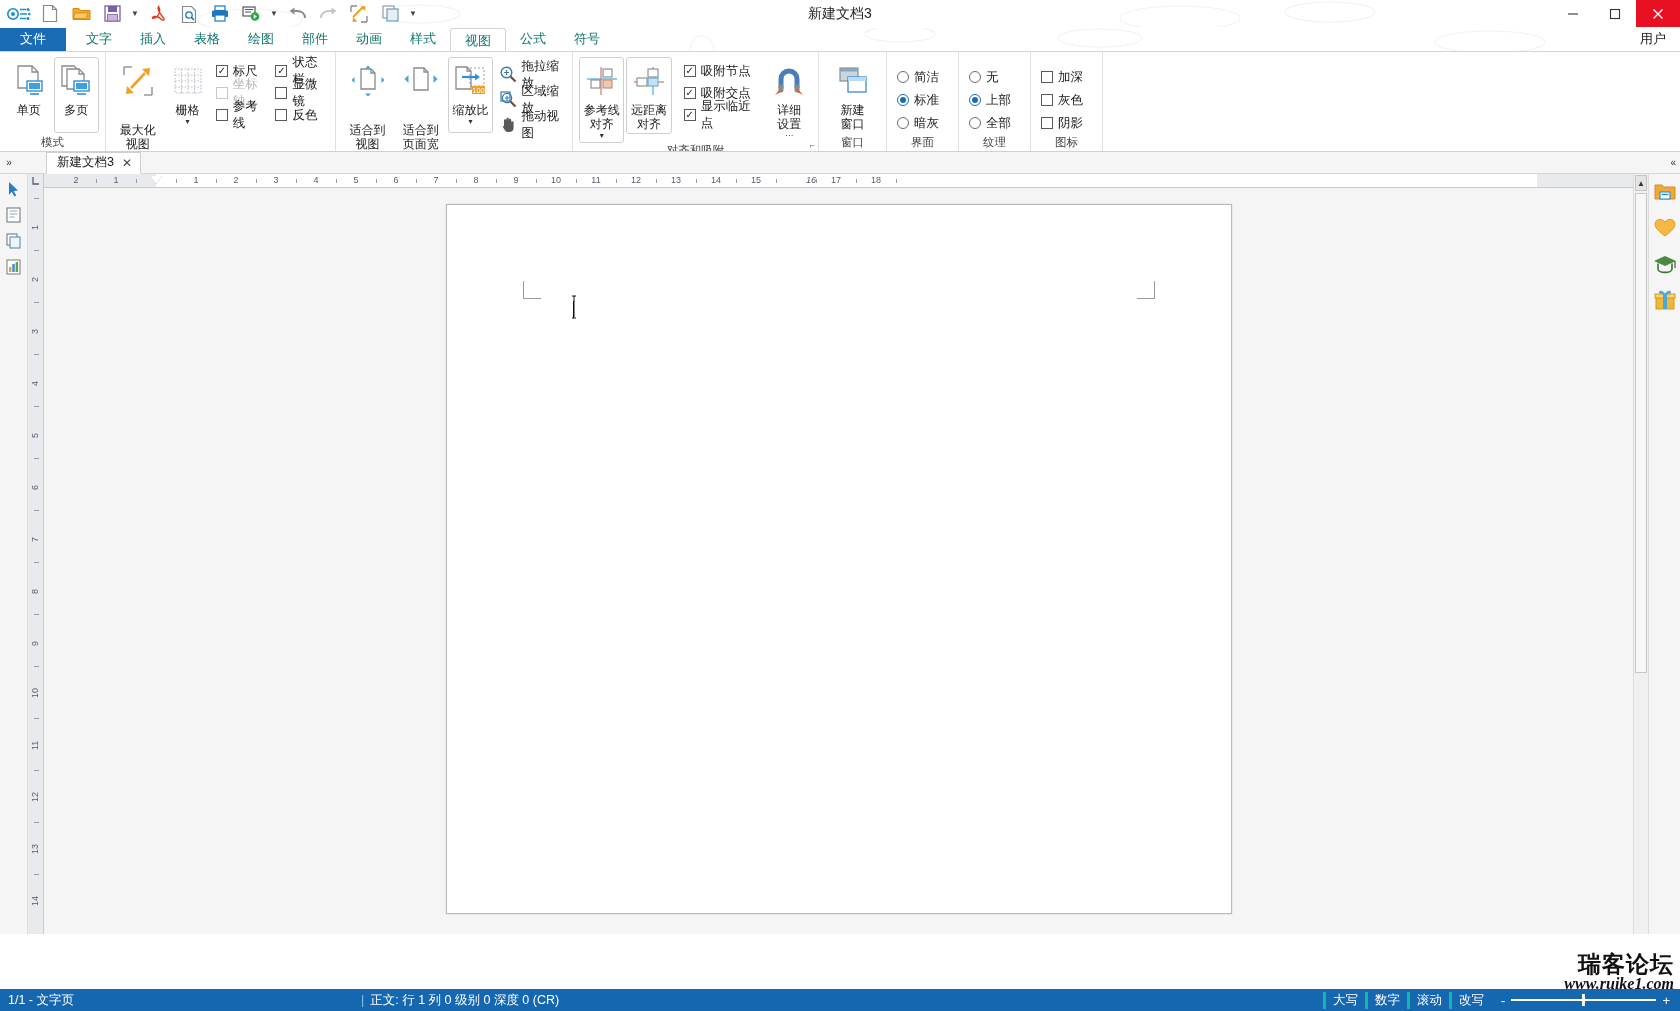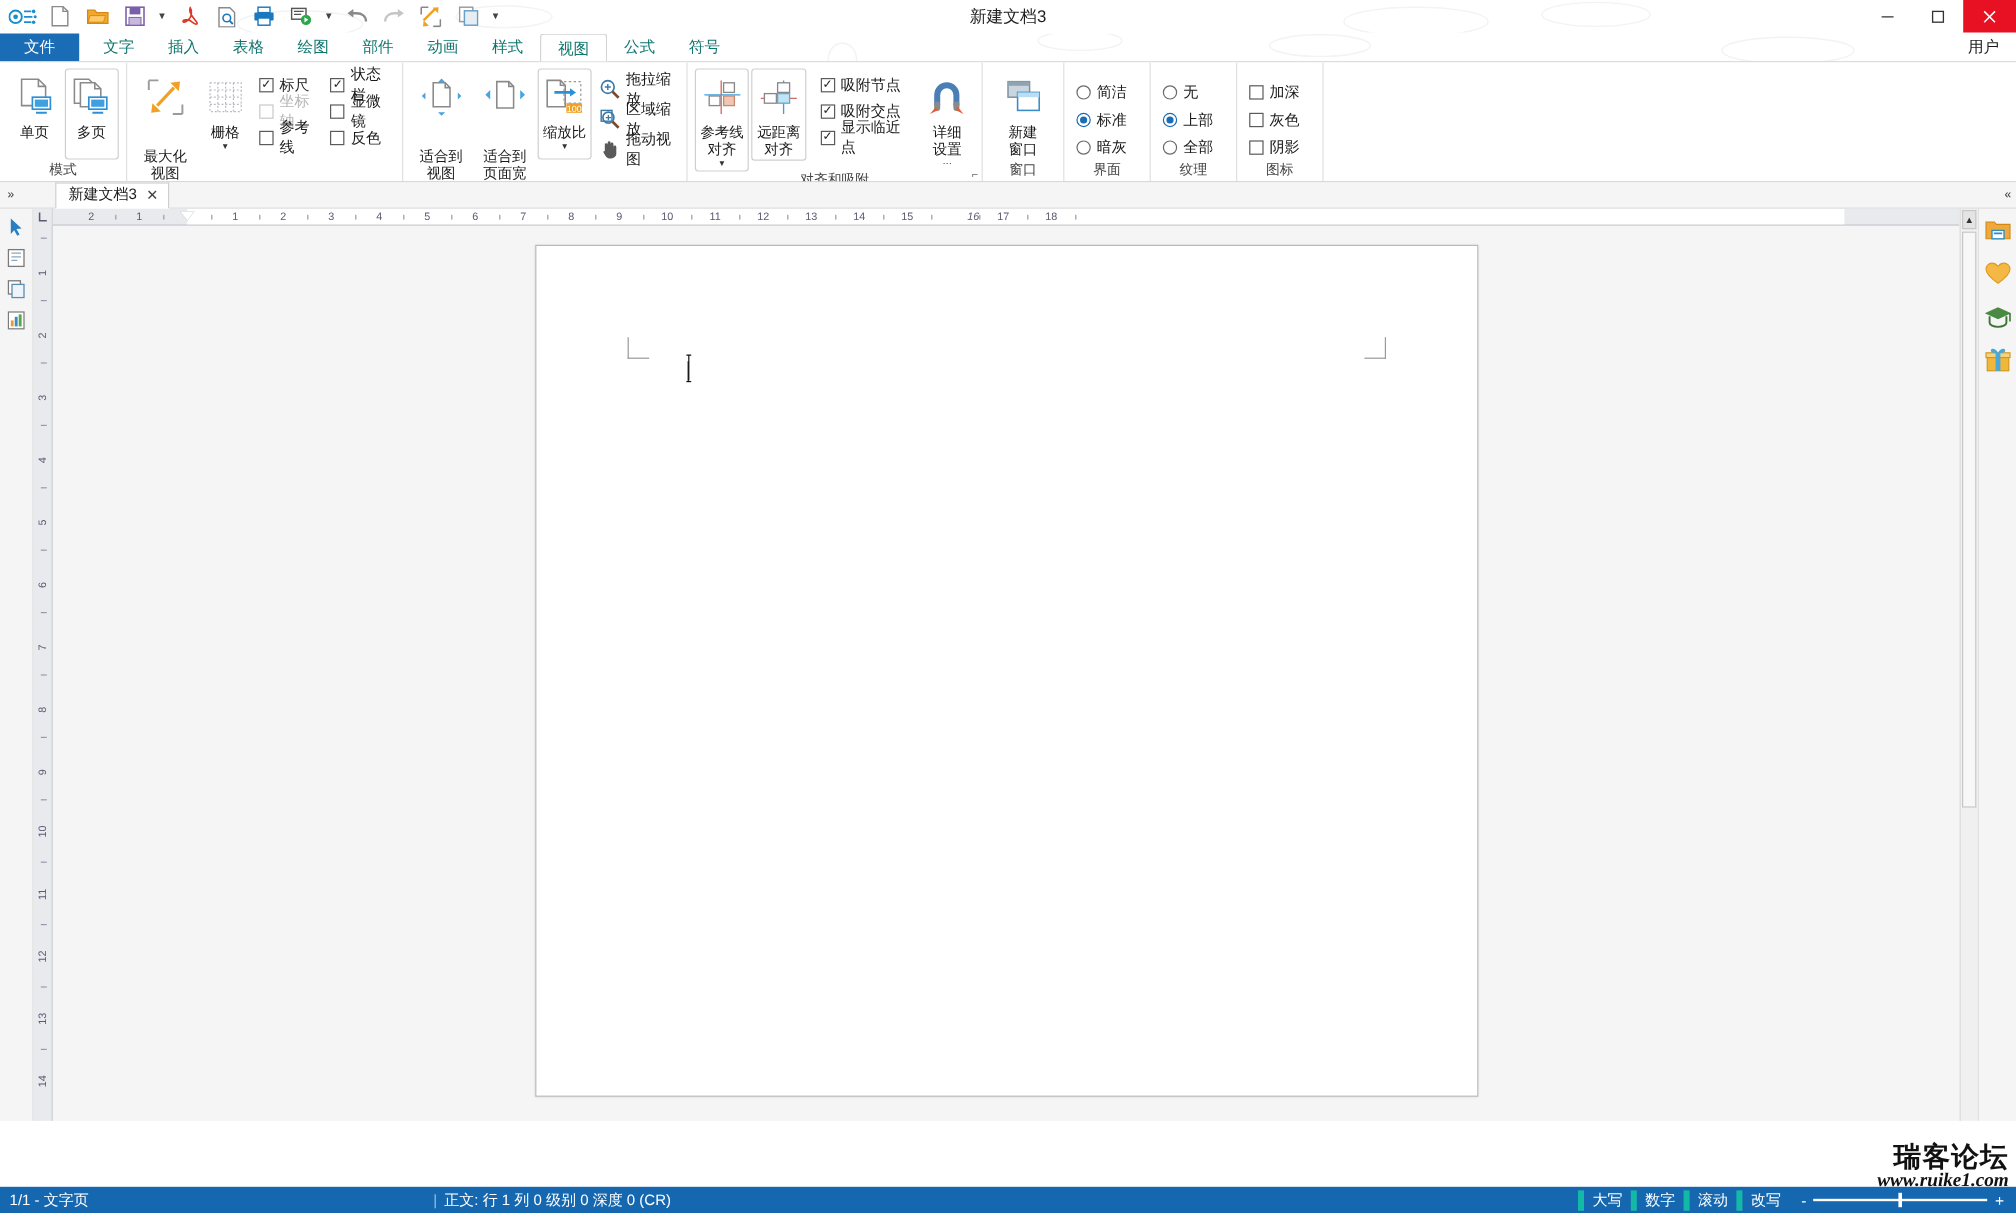--- a/index.html
+++ b/index.html
@@ -311,21 +311,21 @@
     background: #1567b0;
     color: #ffffff;
     display: flex; align-items: center;
     font-size: 12.5px;
     overflow: hidden;
   }
   .sb-left { padding-left: 8px; }
   .sb-sep { color: #8fc2e8; padding: 0 6px; }
   .sb-mid { padding-left: 0; }
   .sb-right { position: absolute; right: 0; display: flex; align-items: center; }
-  .sb-flag { padding: 0 7px; border-left: 5px solid #14b8a6; }
+  .sb-flag { padding: 0 7px; border-left: 3px solid #14b8a6; }
   .zoomslider { display:flex; align-items:center; gap: 6px; padding: 0 10px; }
   .zs-track { position: relative; width: 145px; height: 2px; background: #ffffff; }
   .zs-thumb { position: absolute; top: -5px; width: 3px; height: 12px; background: #ffffff; }
   .zs-sign { font-size: 13px; }
   .watermark {
     position: absolute; right: 6px; bottom: 18px;
     text-align: right; color: #111; line-height: 1.05;
     z-index: 5;
   }
   .wm1 { font-size: 23px; font-weight: bold; letter-spacing: 1px; }

